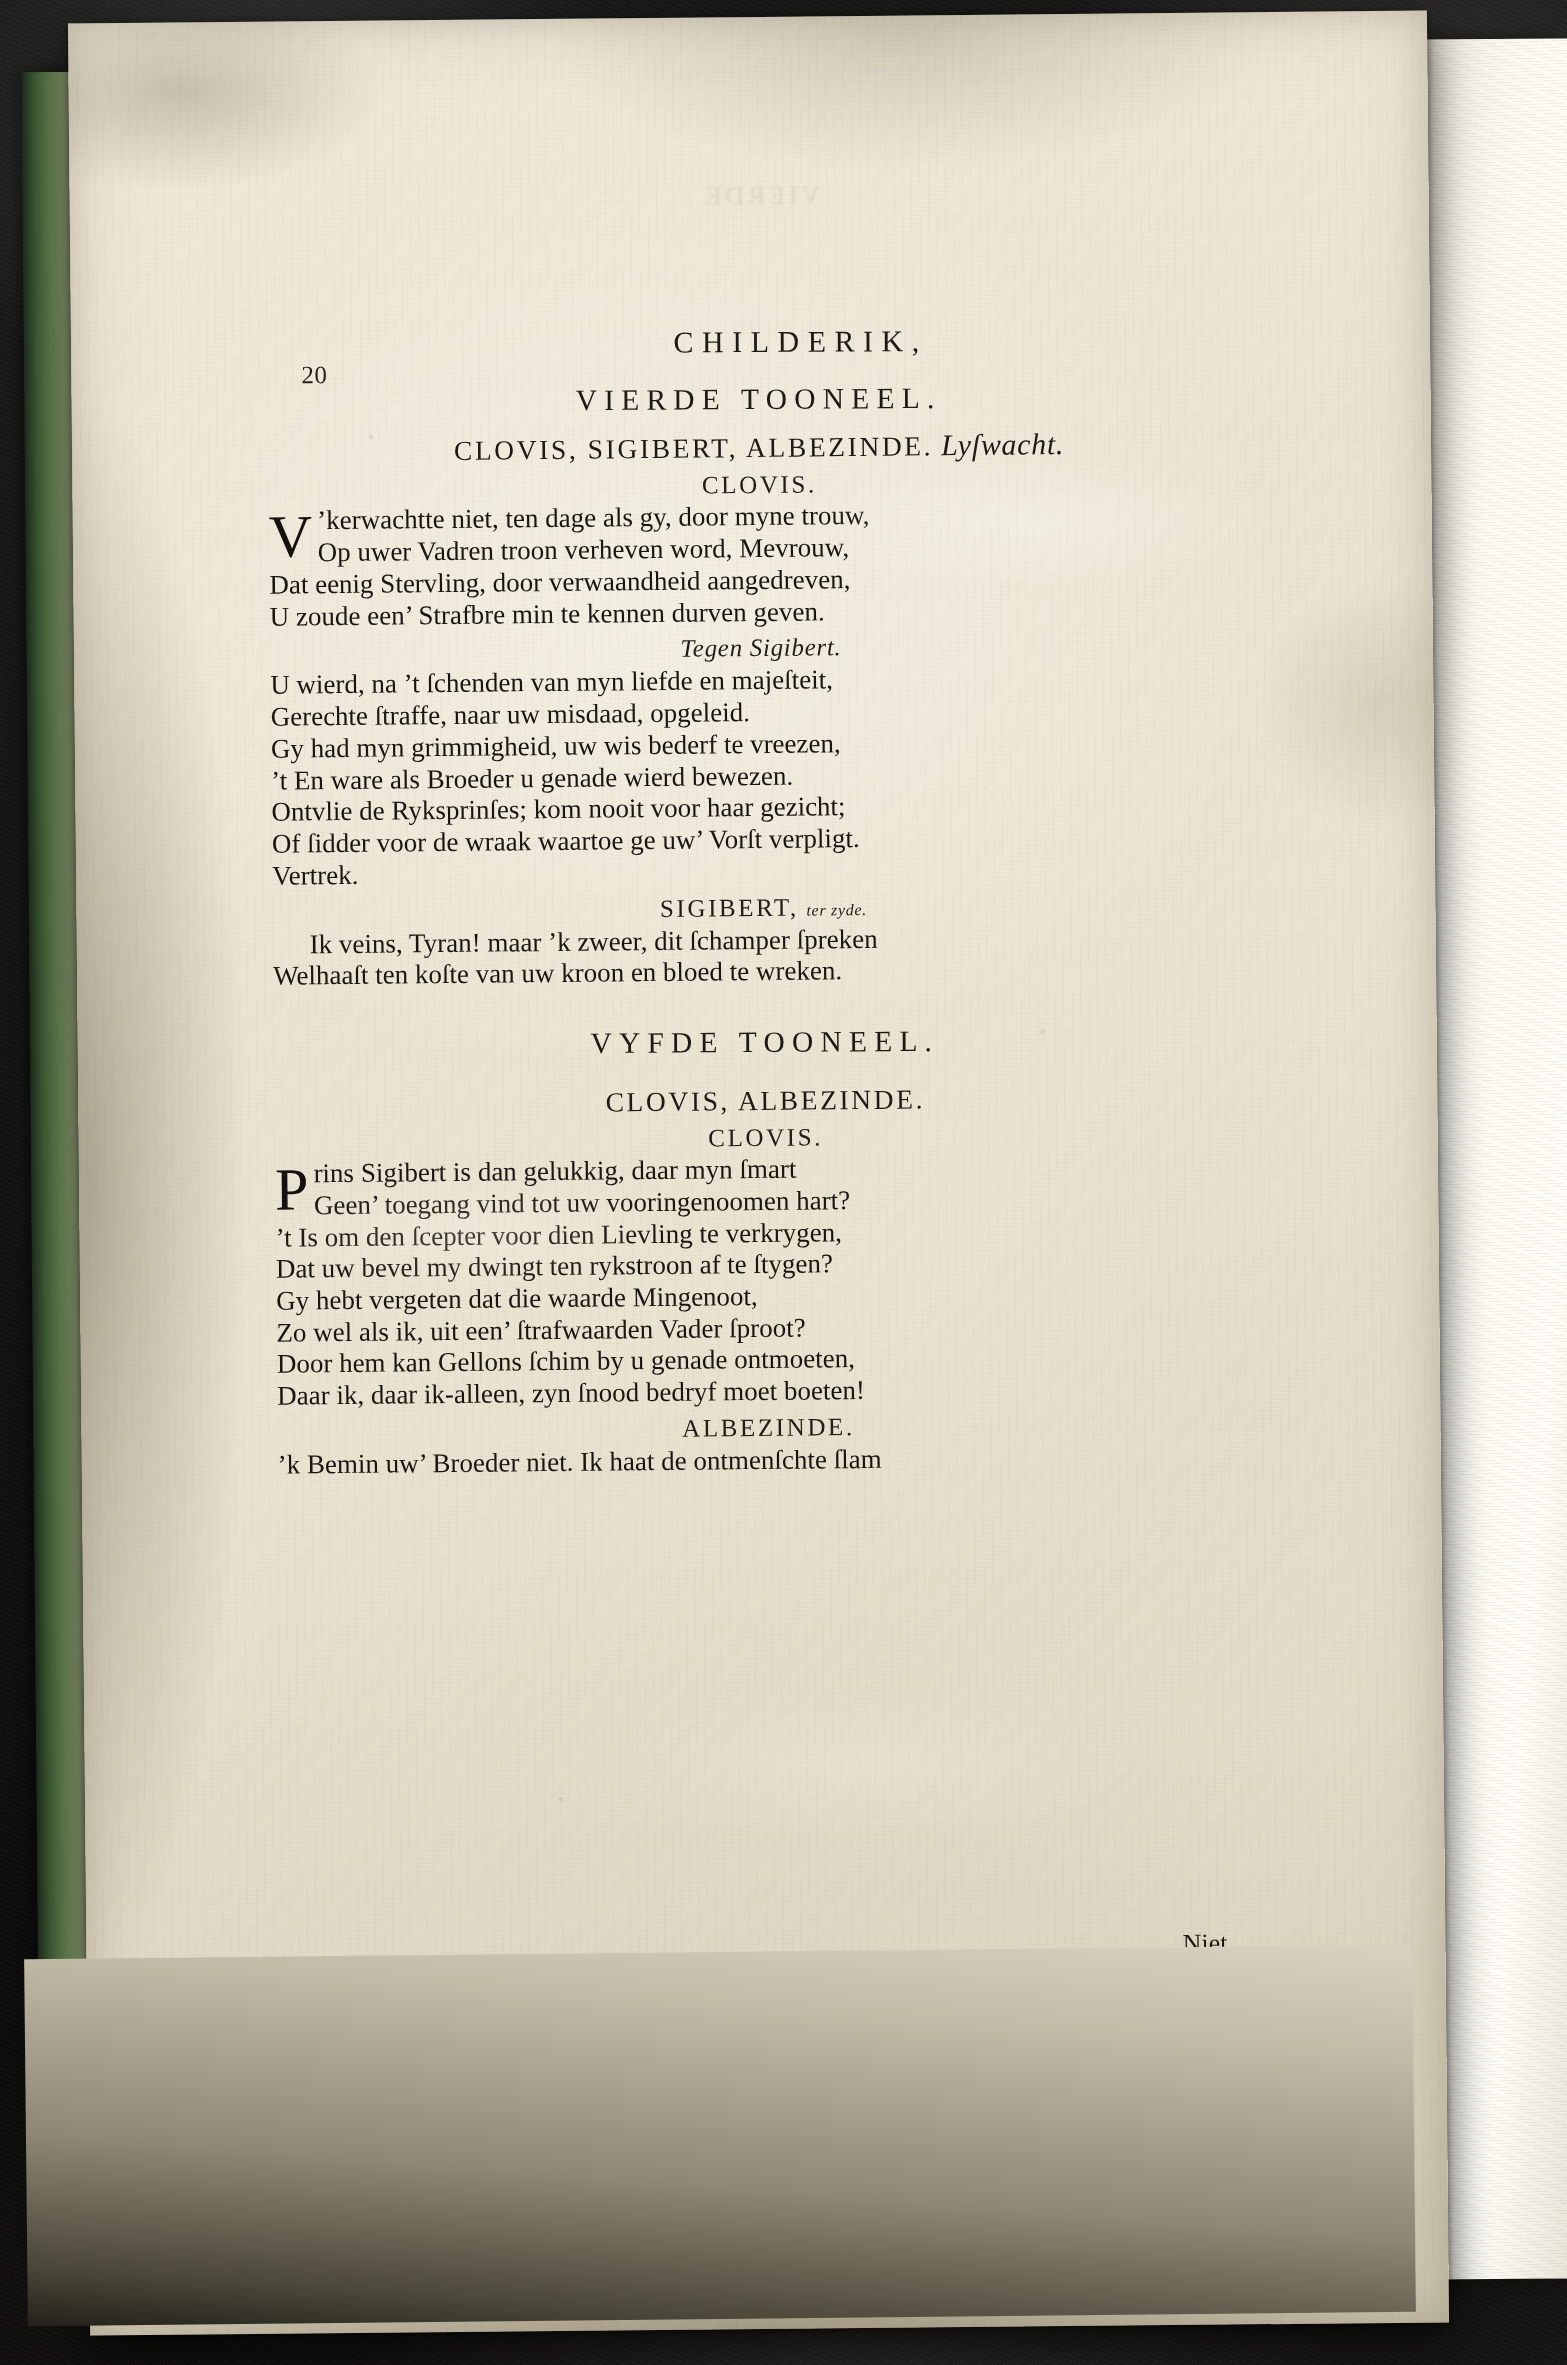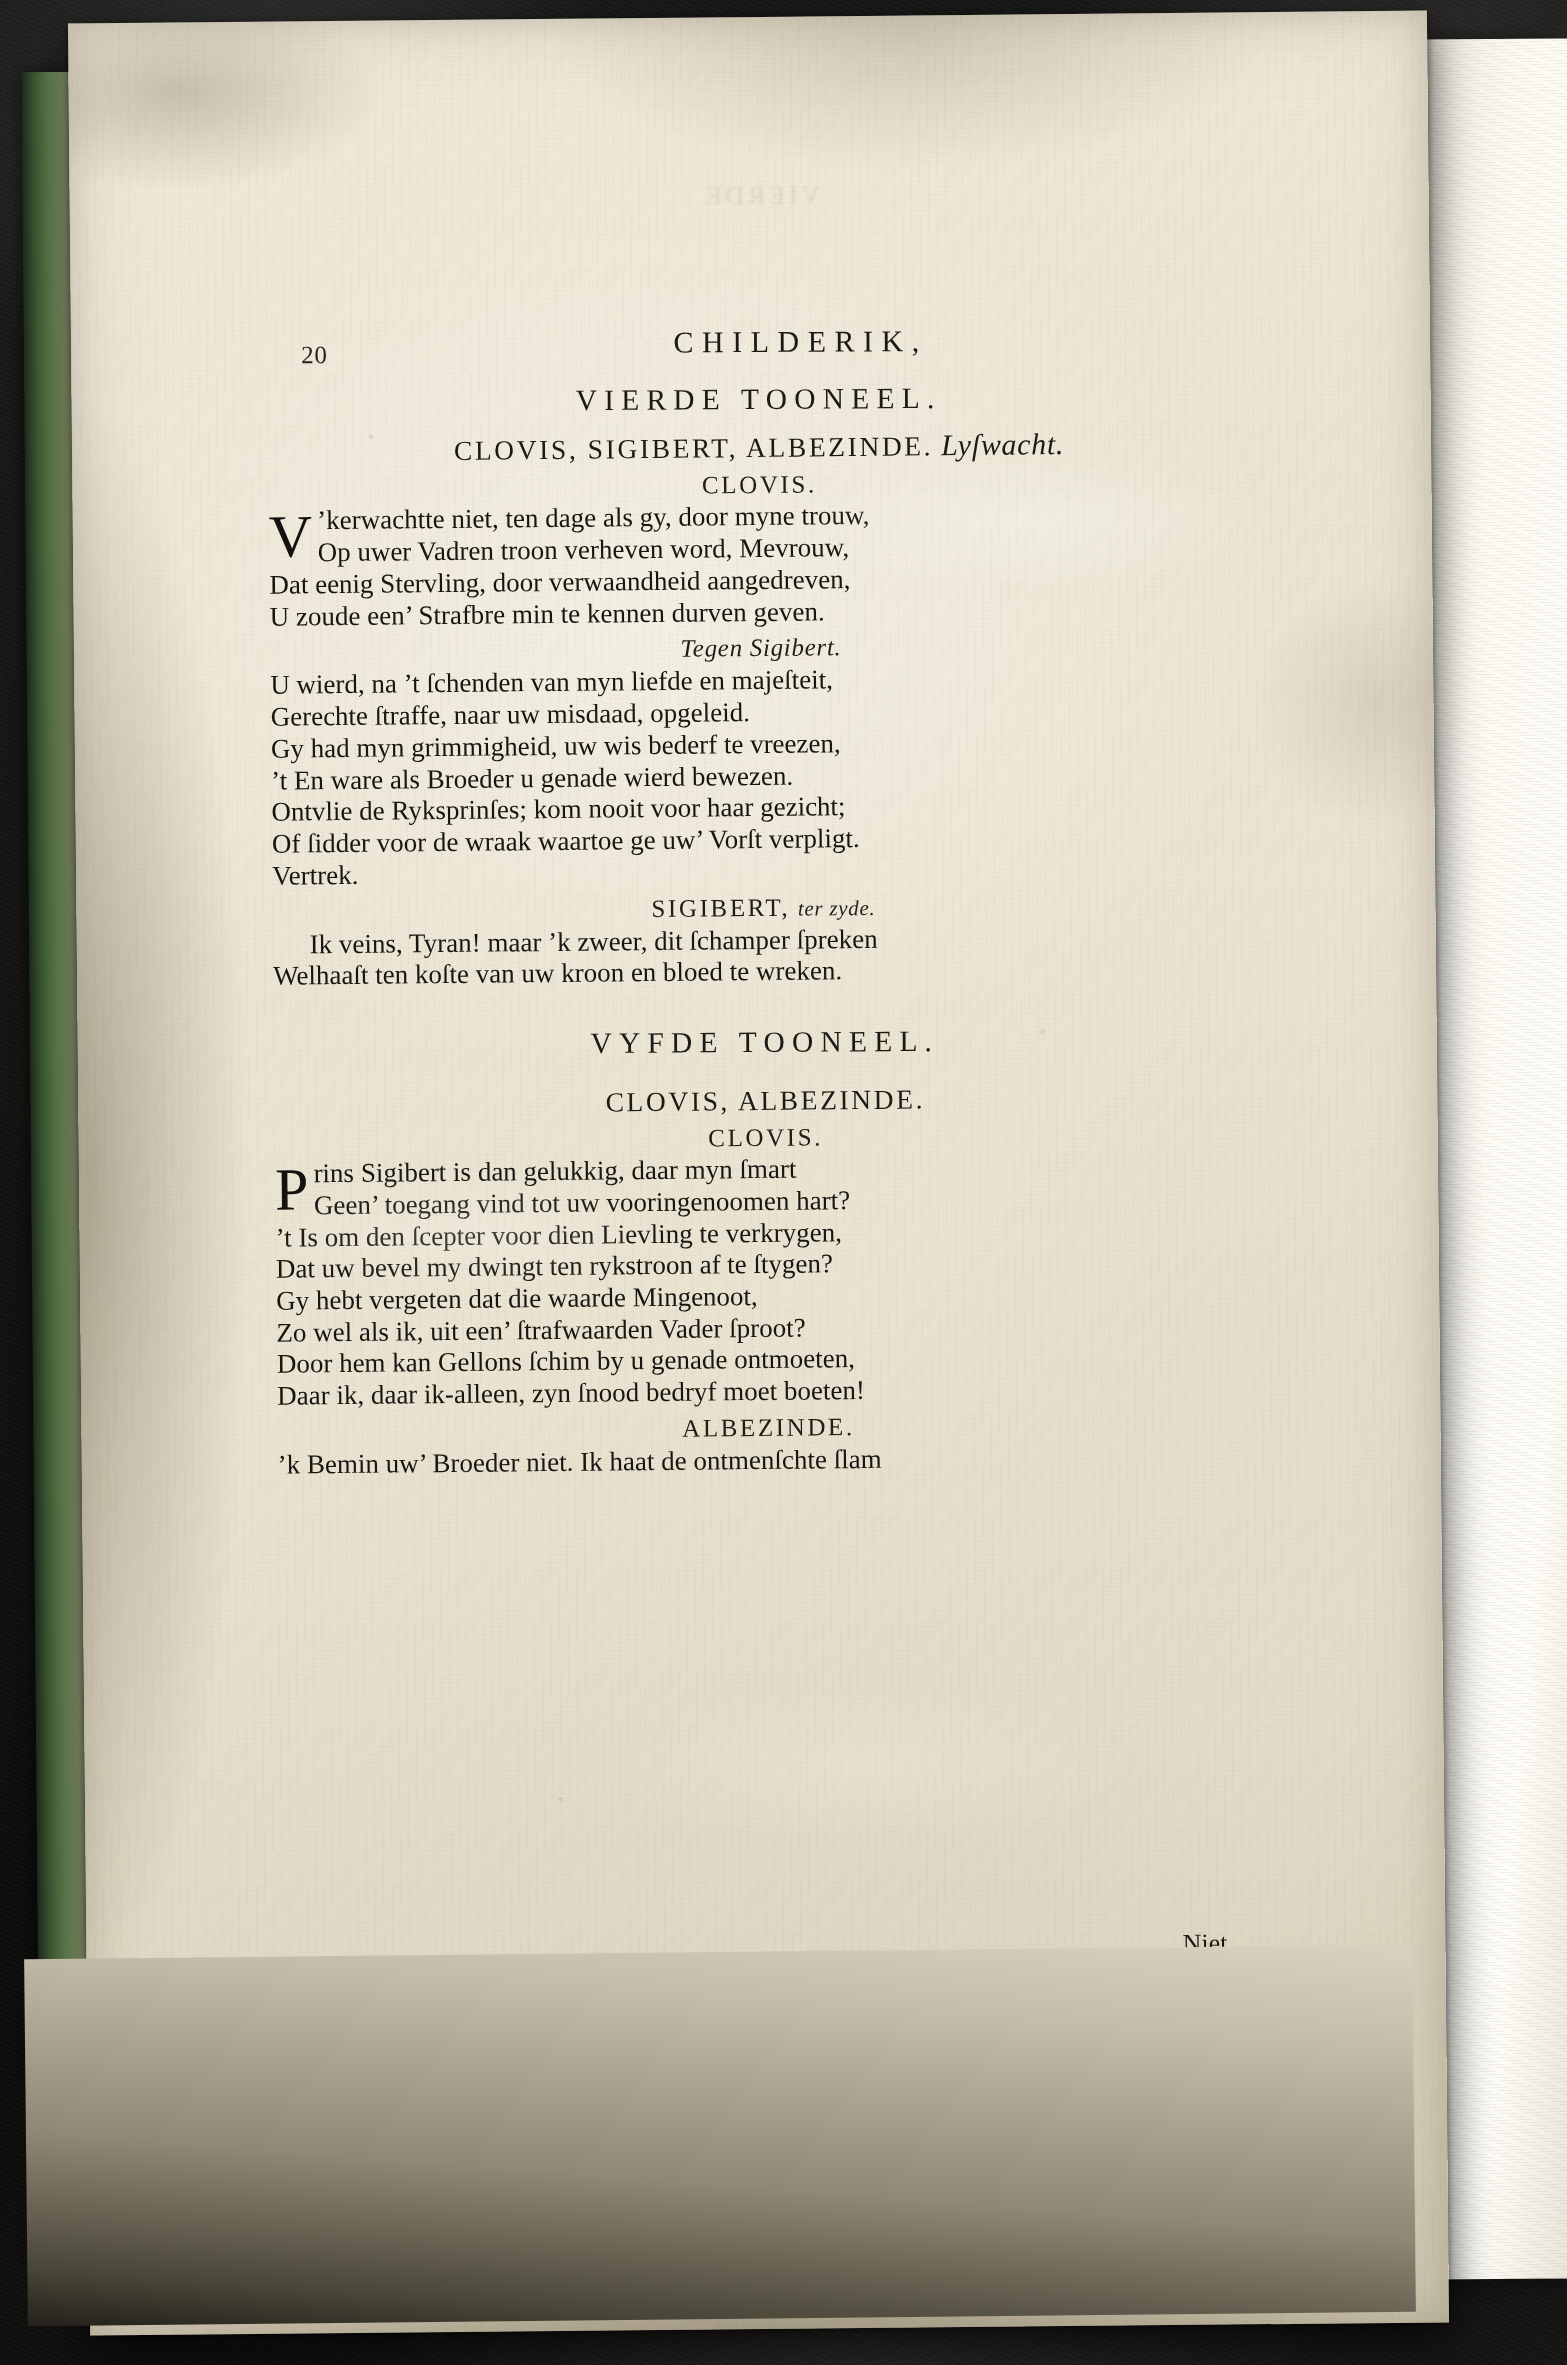--- a/index.html
+++ b/index.html
@@ -95,21 +95,21 @@
     position:absolute;left:196px;top:308px;width:982px;height:1677px;
     color:#1a1714;
   }
   
   #type *{text-rendering:optimizeLegibility;}
 
   .runhead{
     position:relative;height:41px;margin-bottom:6.5px;
   }
   .folio{
-    position:absolute;left:34px;top:12px;
+    position:absolute;left:34px;top:32px;
     font-size:25px;letter-spacing:0.7px;color:#241f19;
   }
   .rhtitle{
     text-align:center;font-size:30px;letter-spacing:8.5px;
     padding-left:85px;color:#1c1814;
     transform:rotate(0.25deg);
   }
 
   .scene-head{
     text-align:center;font-size:29.5px;letter-spacing:7.2px;
@@ -123,21 +123,21 @@
     color:#1d1915;
   }
   .cast .sc{font-size:27.5px;}
   .cast .it{font-style:italic;letter-spacing:0.7px;font-size:30px;}
 
   .speaker{
     text-align:center;font-size:20px;letter-spacing:2.6px;
     margin:6.5px 0 2.6px 0;color:#211c17;
   }
   .speaker .sc{font-size:25px;}
-  .speaker .it{font-style:italic;letter-spacing:0.7px;font-size:21px;}
+  .speaker .it{font-style:italic;letter-spacing:0.7px;font-size:16px;}
 
   .stage{
     text-align:center;font-style:italic;font-size:25px;
     letter-spacing:0.7px;margin:5.2px 0 3.9px 0;color:#211c17;
   }
 
   .verse{margin:0;padding:0;list-style:none;}
   .verse li{
     font-size:27px;line-height:1.175;white-space:nowrap;color:#191511;
     margin:0;padding:0;

